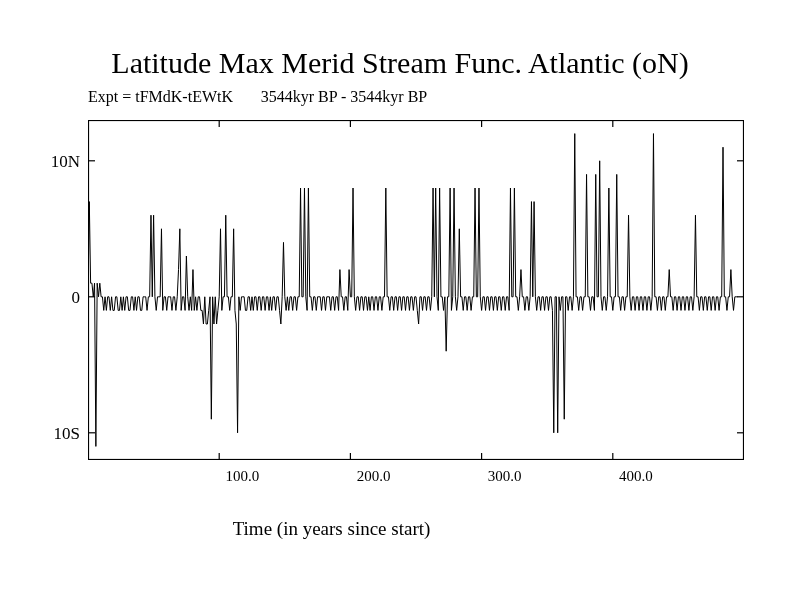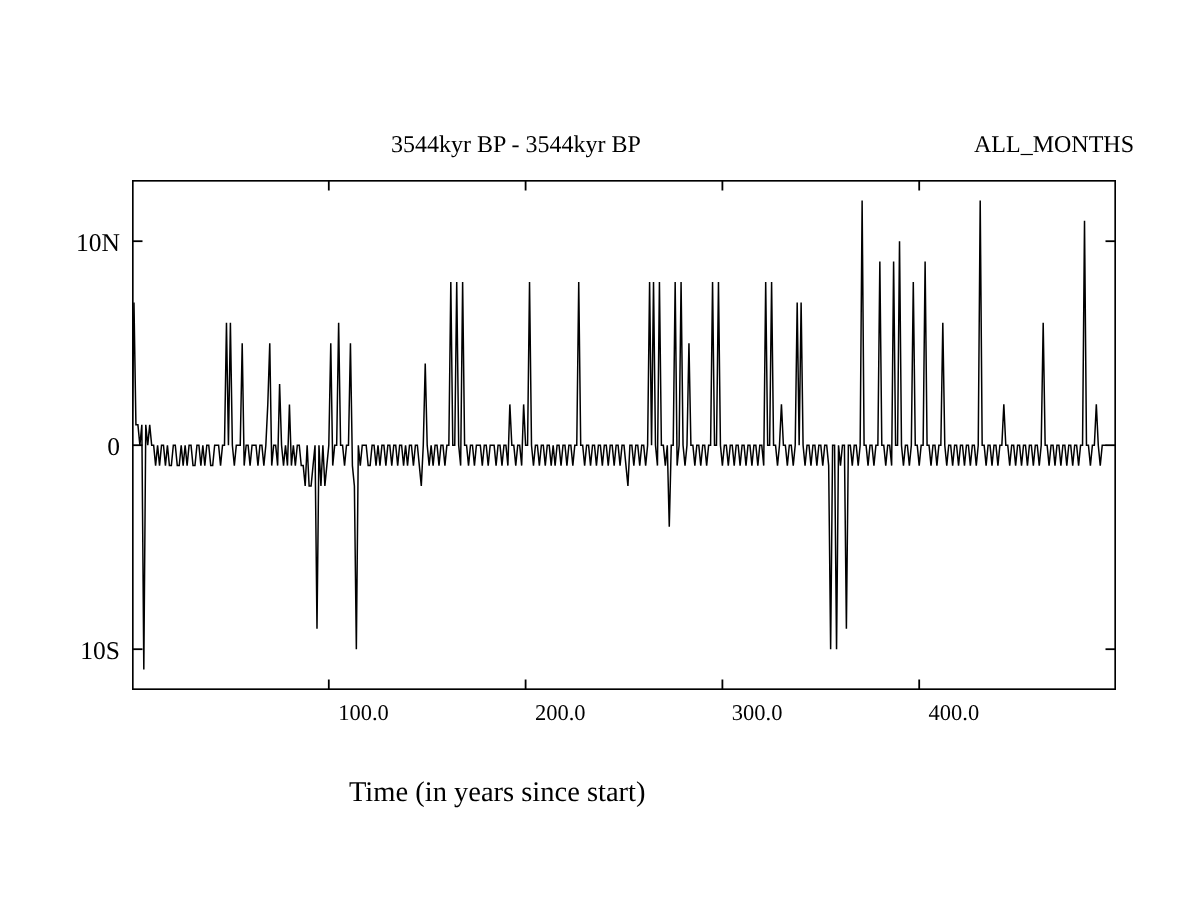--- a/index.html
+++ b/index.html
@@ -73,23 +73,24 @@
     font-size: 19px;
     font-family: "Liberation Serif", serif;
     white-space: nowrap;
   }
 </style>
 </head>
 <body>
 
 <div id="page">
 
+  <div class="title">Latitude Max Merid Stream Func. Atlantic (oN)</div>
 
+  <div class="subhead left">Expt = tFMdK-tEWtK</div>
   <div class="subhead mid">3544kyr BP - 3544kyr BP</div>
-  <div class="subhead right">ALL_MONTHS</div>
 
   <div id="plotwrap">
     <svg id="plot" width="656" height="340" viewBox="0 0 656 340">
       <rect x="0.5" y="0.5" width="655" height="339" fill="none" stroke="#000000" stroke-width="1.2"></rect>
       <g id="ticks">
           <line x1="131.20000000000002" y1="340" x2="131.20000000000002" y2="333" stroke="#000000" stroke-width="1.2"></line>
           <line x1="131.20000000000002" y1="0" x2="131.20000000000002" y2="7" stroke="#000000" stroke-width="1.2"></line>
           <line x1="262.40000000000003" y1="340" x2="262.40000000000003" y2="333" stroke="#000000" stroke-width="1.2"></line>
           <line x1="262.40000000000003" y1="0" x2="262.40000000000003" y2="7" stroke="#000000" stroke-width="1.2"></line>
           <line x1="393.59999999999997" y1="340" x2="393.59999999999997" y2="333" stroke="#000000" stroke-width="1.2"></line>

